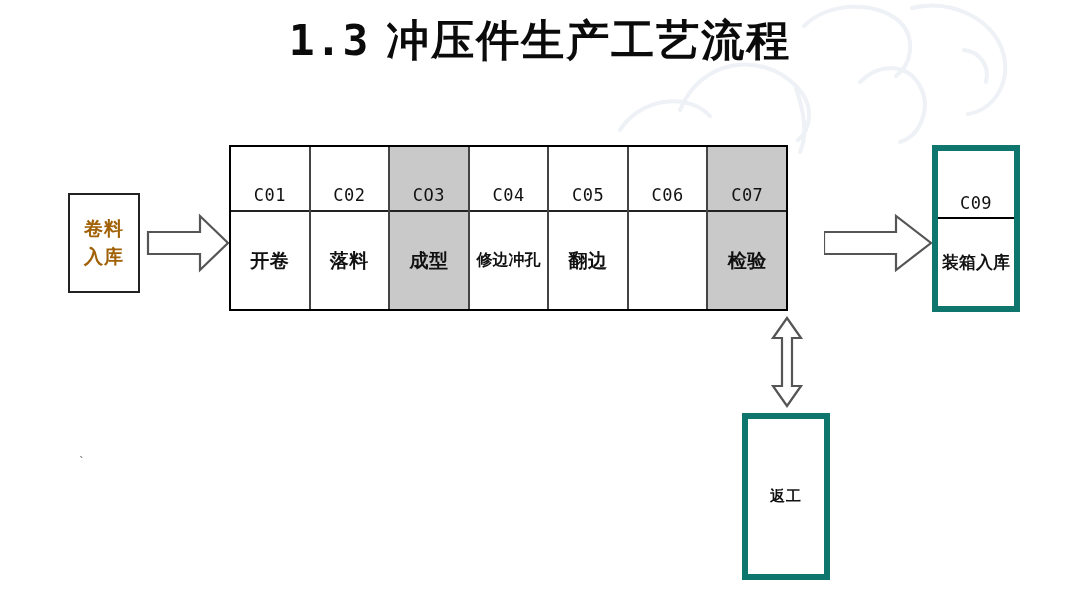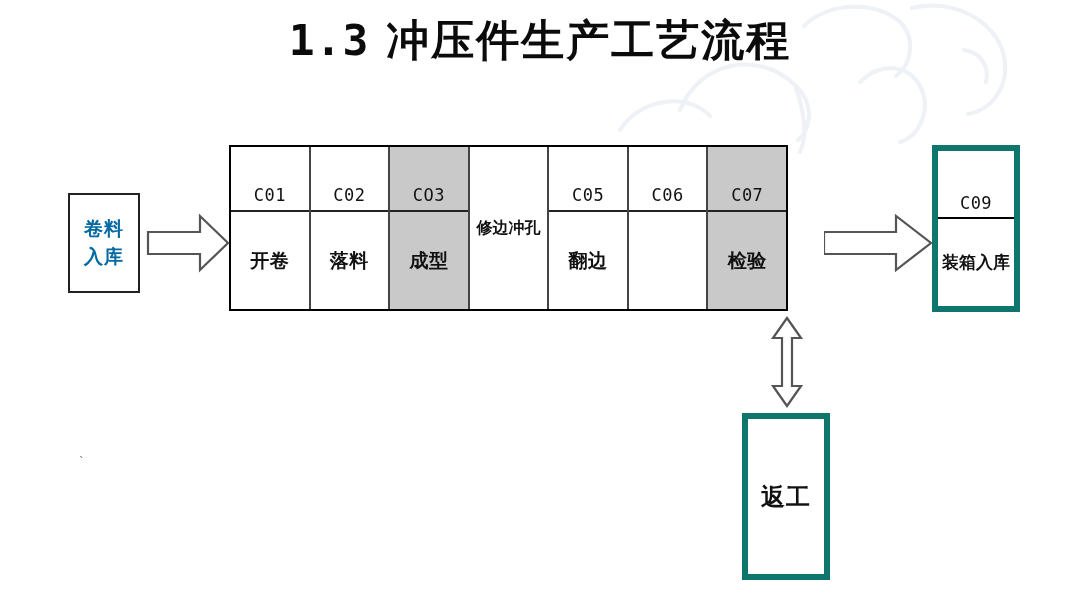--- a/index.html
+++ b/index.html
@@ -68,21 +68,21 @@
     color: #111111;
     letter-spacing: 0.5px;
   }
   .pbox .name {
     flex: 1 1 auto;
     box-sizing: border-box;
     display: flex;
     align-items: center;
     justify-content: center;
     font-family: "DejaVu Sans", "Liberation Sans", sans-serif;
-    font-size: 24px;
+    font-size: 15px;
     font-weight: 600;
     color: #111111;
     letter-spacing: 1px;
     text-align: center;
   }
 
   
   .strip {
     position: absolute;
     left: 229px;
@@ -136,21 +136,21 @@
     position: absolute;
     box-sizing: border-box;
     border: 2px solid #222222;
     background: #ffffff;
     display: flex;
     align-items: center;
     justify-content: center;
     font-family: "DejaVu Sans", "Liberation Sans", sans-serif;
     font-size: 19px;
     font-weight: 600;
-    color: #0369a1;
+    color: #a16207;
     line-height: 1.45;
     text-align: center;
     letter-spacing: 1px;
   }
 
   
   .arrow { position: absolute; }
 
   .speck {
     position: absolute;
@@ -203,20 +203,21 @@
       <div class="code">C02</div>
       <div class="name">落料</div>
     </div>
 
     <div class="stage shaded">
       <div class="code">CO3</div>
       <div class="name">成型</div>
     </div>
 
     <div class="stage">
+      <div class="code">C04</div>
       <div class="name tight">修边冲孔</div>
     </div>
 
     <div class="stage">
       <div class="code">C05</div>
       <div class="name">翻边</div>
     </div>
 
     <div class="stage">
       <div class="code">C06</div>

